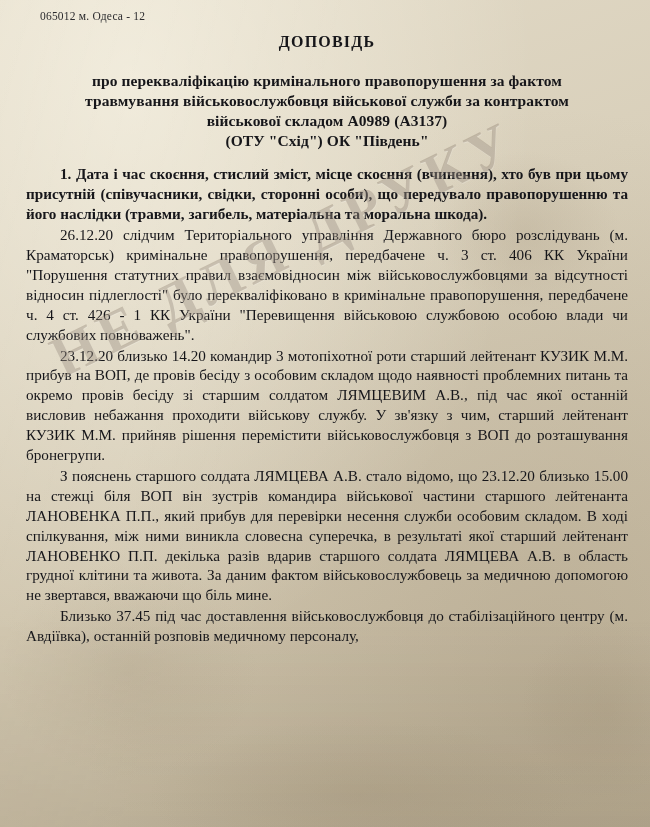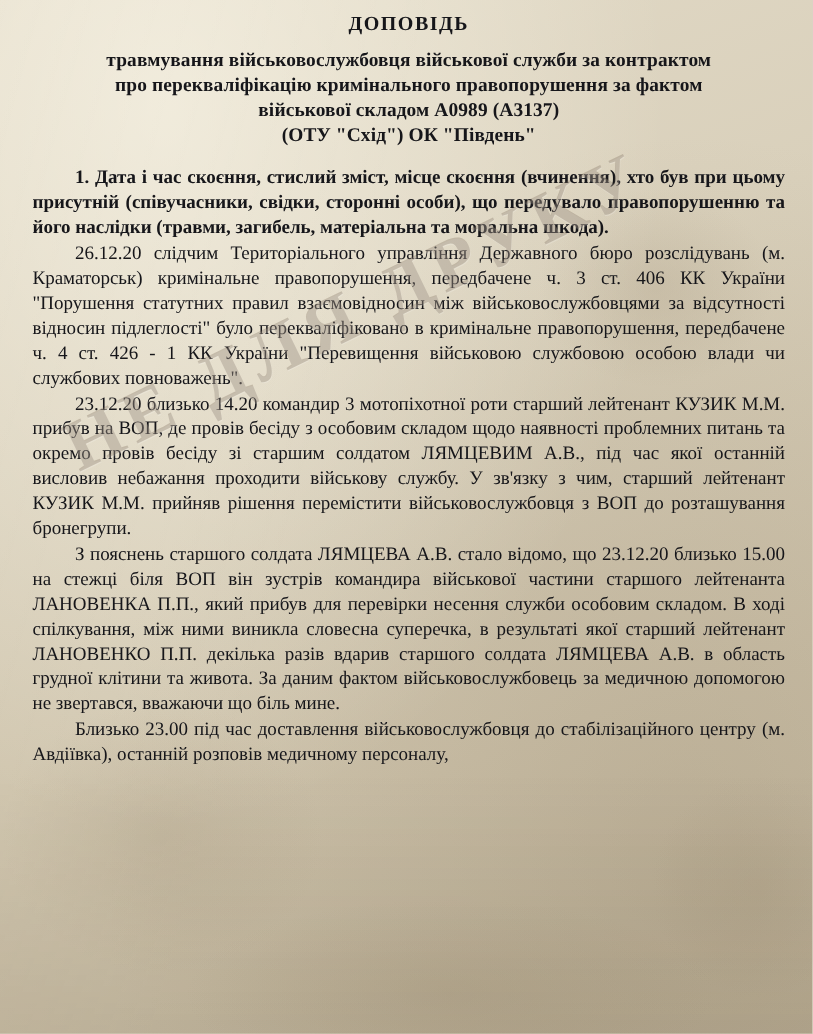--- a/index.html
+++ b/index.html
@@ -48,21 +48,21 @@
   .title-block {
     text-align: center;
     font-weight: bold;
     font-size: 15.5px;
     line-height: 1.30;
     letter-spacing: .1px;
   }
   .title-main {
     font-size: 16px;
     letter-spacing: 1.2px;
-    margin-bottom: 8px;
+    margin-bottom: 18px;
   }
   .title-line {
     display: block;
   }
 
   .body {
     margin-top: 13px;
     font-size: 15.2px;
     line-height: 1.31;
     text-align: justify;
@@ -129,31 +129,32 @@
   <div class="blotch b3"></div>
   <div class="blotch b4"></div>
 
   <div class="watermark">
     <span>НЕ ДЛЯ ДРУКУ</span>
     <span class="wm2"></span>
   </div>
 
   <div class="content">
 
+    <div class="stamp-no">065012 м. Одеса - 12</div>
 
     <div class="title-block">
       <div class="title-main">ДОПОВІДЬ</div>
+      <span class="title-line">про перекваліфікацію кримінального правопорушення за фактом</span>
       <span class="title-line">травмування військовослужбовця військової служби за контрактом</span>
-      <span class="title-line">про перекваліфікацію кримінального правопорушення за фактом</span>
       <span class="title-line">військової складом А0989 (А3137)</span>
       <span class="title-line">(ОТУ "Схід") ОК "Південь"</span>
     </div>
 
     <div class="body">
       <p class="para bold">1. Дата і час скоєння, стислий зміст, місце скоєння (вчинення), хто був при цьому присутній (співучасники, свідки, сторонні особи), що передувало правопорушенню та його наслідки (травми, загибель, матеріальна та моральна шкода).</p>
       <p class="para">26.12.20 слідчим Територіального управління Державного бюро розслідувань (м. Краматорськ) кримінальне правопорушення, передбачене ч. 3 ст. 406 КК України "Порушення статутних правил взаємовідносин між військовослужбовцями за відсутності відносин підлеглості" було перекваліфіковано в кримінальне правопорушення, передбачене ч. 4 ст. 426 - 1 КК України "Перевищення військовою службовою особою влади чи службових повноважень".</p>
       <p class="para">23.12.20 близько 14.20 командир 3 мотопіхотної роти старший лейтенант КУЗИК М.М. прибув на ВОП, де провів бесіду з особовим складом щодо наявності проблемних питань та окремо провів бесіду зі старшим солдатом ЛЯМЦЕВИМ А.В., під час якої останній висловив небажання проходити військову службу. У зв'язку з чим, старший лейтенант КУЗИК М.М. прийняв рішення перемістити військовослужбовця з ВОП до розташування бронегрупи.</p>
       <p class="para">З пояснень старшого солдата ЛЯМЦЕВА А.В. стало відомо, що 23.12.20 близько 15.00 на стежці біля ВОП він зустрів командира військової частини старшого лейтенанта ЛАНОВЕНКА П.П., який прибув для перевірки несення служби особовим складом. В ході спілкування, між ними виникла словесна суперечка, в результаті якої старший лейтенант ЛАНОВЕНКО П.П. декілька разів вдарив старшого солдата ЛЯМЦЕВА А.В. в область грудної клітини та живота. За даним фактом військовослужбовець за медичною допомогою не звертався, вважаючи що біль мине.</p>
-      <p class="para">Близько 23.00 під час доставлення військовослужбовця до стабілізаційного центру (м. Авдіївка), останній розповів медичному персоналу,</p>
+      <p class="para">Близько 37.45 під час доставлення військовослужбовця до стабілізаційного центру (м. Авдіївка), останній розповів медичному персоналу,</p>
     </div>
 
   </div>
 </div>
 
 </body></html>

